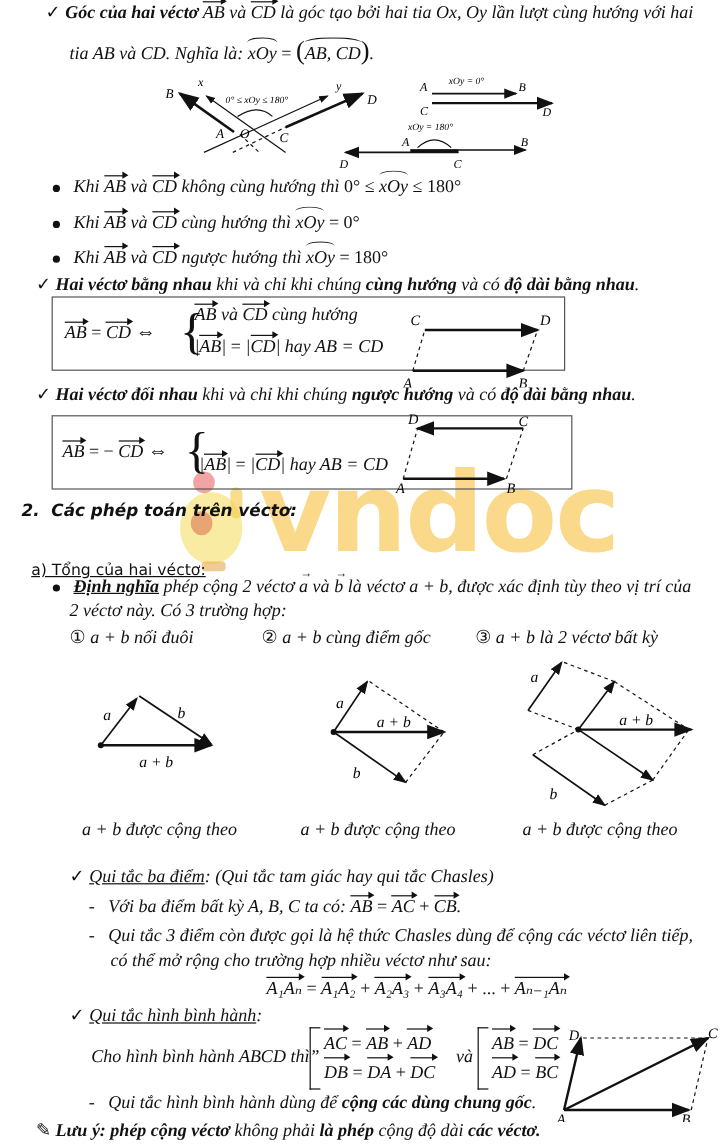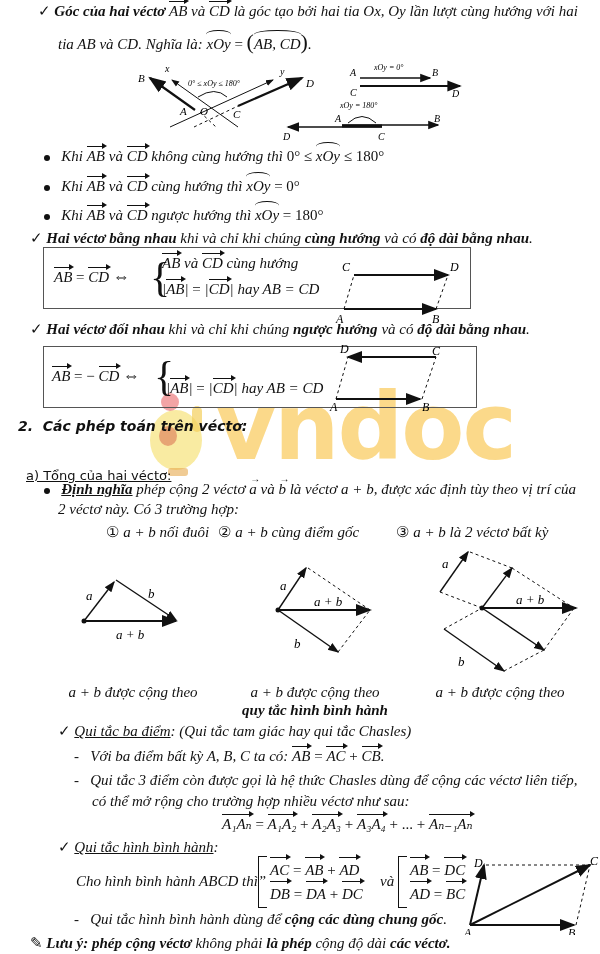--- a/index.html
+++ b/index.html
@@ -212,21 +212,21 @@
   <span class="b u">Định nghĩa</span>
   <span>phép cộng 2 véctơ</span>
   <span class="vs">a</span>
   <span>và</span>
   <span class="vs">b</span>
   <span>là véctơ</span>
   <span>a + b</span><span>, được xác định tùy theo vị trí của</span>
 </div>
 <div class="abs txt it" style="left:58px; top:500px; z-index:1;">2 véctơ này. Có 3 trường hợp:</div>
 
-<div class="abs txt it" style="left:58px; top:523px;margin-left:48px;">
+<div class="abs txt it" style="left:58px; top:523px;">
   <span style="font-style:normal">①</span> <span>a + b</span> <span>nối đuôi</span>
 </div>
 <div class="abs txt it" style="left:218px; top:523px;">
   <span style="font-style:normal">②</span> <span>a + b</span> <span>cùng điểm gốc</span>
 </div>
 <div class="abs txt it" style="left:396px; top:523px;">
   <span style="font-style:normal">③</span> <span>a + b</span> <span>là 2 véctơ bất kỳ</span>
 </div>
 
 <svg class="abs" style="left:0; top:540px;" width="600" height="140">
@@ -264,21 +264,20 @@
   <text x="442" y="28" font-size="13">a</text>
     <text x="458" y="126" font-size="13">b</text>
   <text x="516" y="64" font-size="13">a + b</text>
 </svg>
 
 <div class="abs txt it" style="left:58px; top:683px; text-align:center; width:150px;">
   <div><span>a + b</span> <span>được cộng theo</span></div>
 </div>
 <div class="abs txt it" style="left:230px; top:683px; text-align:center; width:170px;">
   <div><span>a + b</span> <span>được cộng theo</span></div>
-  <div class="b">quy tắc hình bình hành</div>
 </div>
 <div class="abs txt it" style="left:420px; top:683px; text-align:center; width:160px;">
   <div><span>a + b</span> <span>được cộng theo</span></div>
 </div>
 
 <div class="abs txt it" style="left:58px; top:722px;">
   <span style="font-style:normal">✓</span>
   <span class="u">Qui tắc ba điểm</span><span>: (Qui tắc tam giác hay qui tắc Chasles)</span>
 </div>
 <div class="abs txt it" style="left:74px; top:747px;">

